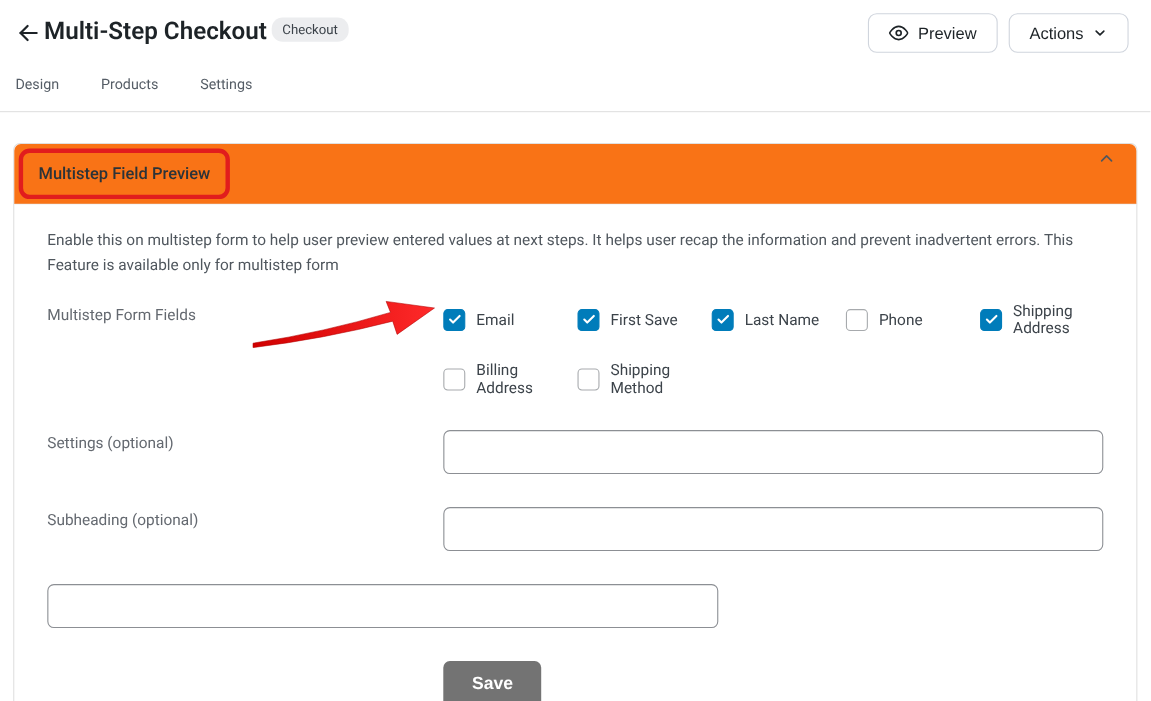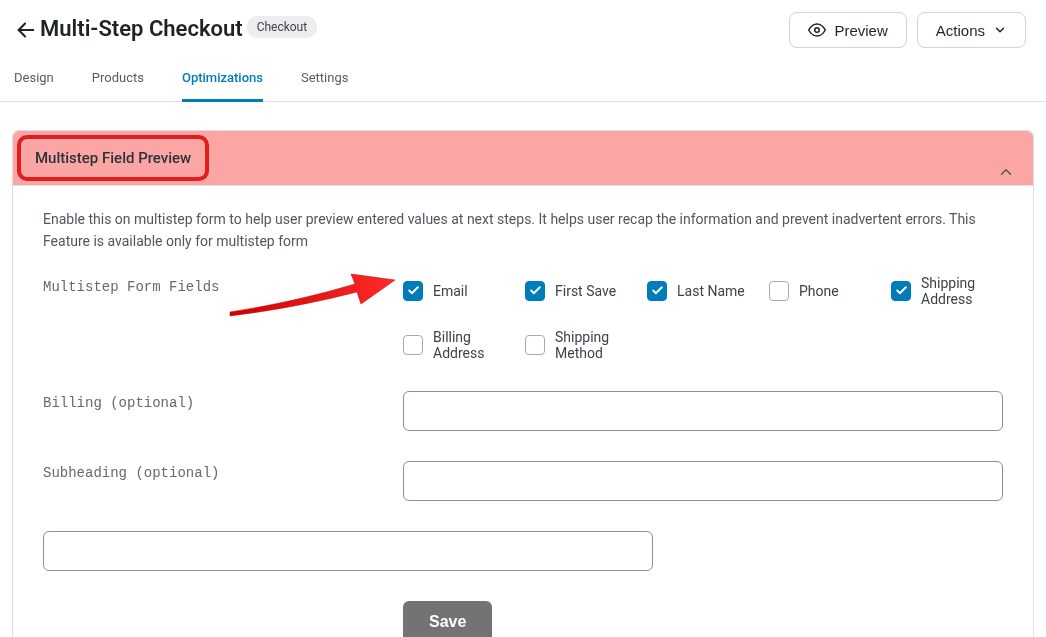--- a/index.html
+++ b/index.html
@@ -76,23 +76,23 @@
       border-bottom-color: #007cba;
       font-weight: 500;
     }
     .panel {
       margin: 28px 12px 12px 12px;
       border: 1px solid #e0e0e0;
       border-radius: 6px;
     }
     .panel-header {
       display: flex;
-      align-items: flex-end;
+      align-items: flex-start;
       justify-content: space-between;
-      background: #fca5a5;
+      background: #f97316;
       border-bottom: 1px solid #e0e0e0;
       border-radius: 6px 6px 0 0;
       padding: 4px 18px 4px 4px;
       position: relative;
     }
     .panel-title-wrap {
       border: 4px solid #e11d1d;
       border-radius: 10px;
       padding: 10px 14px;
       display: inline-block;
@@ -120,21 +120,20 @@
       align-items: flex-start;
       margin-bottom: 30px;
       position: relative;
     }
     .form-label {
       width: 360px;
       flex-shrink: 0;
       color: #646970;
       font-size: 14px;
       padding-top: 4px;
-      font-family: Liberation Mono, monospace;
     }
     .form-control { flex: 1; }
     .checkbox-grid {
       display: grid;
       grid-template-columns: repeat(5, 1fr);
       gap: 22px 10px;
     }
     .check-item {
       display: flex;
       align-items: center;
@@ -213,21 +212,20 @@
       <svg width="14" height="14" viewBox="0 0 24 24" fill="none" stroke="#1d2327" stroke-width="2.5" stroke-linecap="round" stroke-linejoin="round">
           <polyline points="6 9 12 15 18 9"></polyline>
         </svg>
     </button>
   </div>
 </div>
 
 <div class="tabs" id="tabs-container">
     <div class="tab">Design</div>
     <div class="tab">Products</div>
-    <div class="tab active">Optimizations</div>
     <div class="tab">Settings</div>
   </div>
 
 <div class="panel">
   <div class="panel-header">
     <div class="panel-title-wrap">
       <span class="panel-title">Multistep Field Preview</span>
     </div>
     <svg class="chevron" viewBox="0 0 24 24" fill="none" stroke="#50575e" stroke-width="2" stroke-linecap="round" stroke-linejoin="round">
         <polyline points="18 15 12 9 6 15"></polyline>
@@ -282,21 +280,21 @@
             </div>
             <div class="check-item">
               <div class="check-box"></div>
               <span class="check-label">Shipping Method</span>
             </div>
           </div>
       </div>
     </div>
 
     <div class="form-row">
-      <div class="form-label">Billing (optional)</div>
+      <div class="form-label">Settings (optional)</div>
       <div class="form-control">
         <input type="text" class="text-input" style="">
       </div>
     </div>
 
     <div class="form-row">
       <div class="form-label">Subheading (optional)</div>
       <div class="form-control">
         <input type="text" class="text-input" style="">
       </div>

